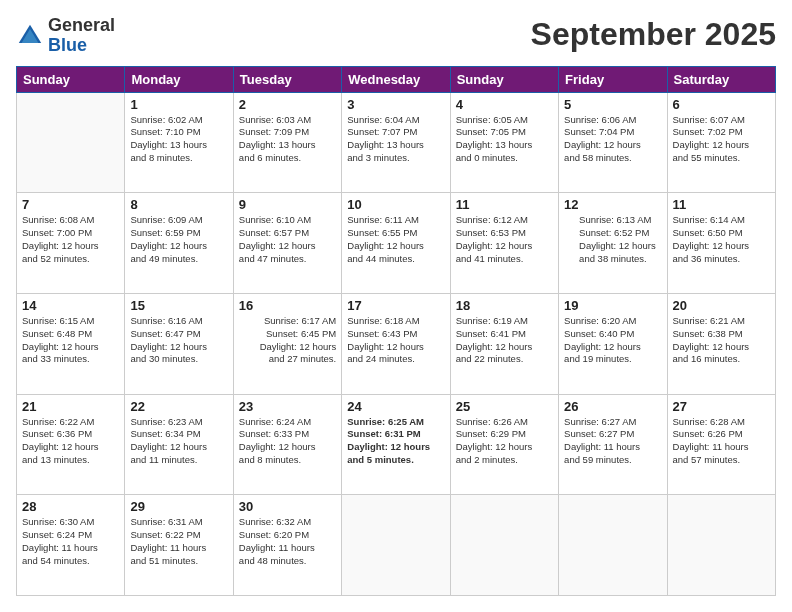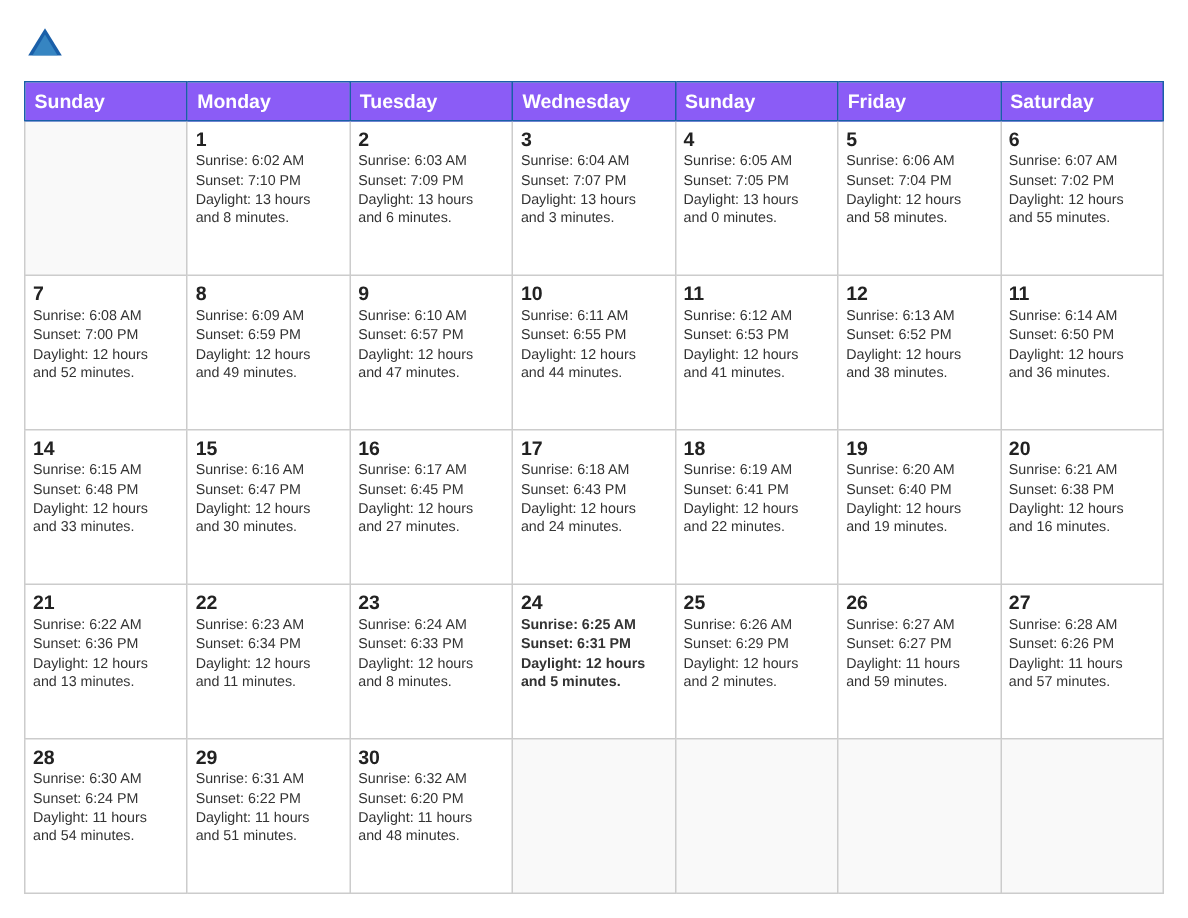--- a/index.html
+++ b/index.html
@@ -60,21 +60,21 @@
       color: #555;
     }
     .calendar {
       flex: 1;
       border: 1px solid #ccc;
       border-collapse: collapse;
       width: 100%;
       table-layout: fixed;
     }
     .calendar th {
-      background: #8b5cf6;
+      background: #701a75;
       color: #fff;
       text-align: left;
       padding: 5px 6px;
       font-size: 13px;
       border: 1px solid #1a5fa8;
     }
     .calendar td {
       border: 1px solid #ccc;
       vertical-align: top;
       padding: 4px 5px;
@@ -99,22 +99,27 @@
 </head>
 <body>
 
 <div class="page">
   <div class="header">
     <div class="logo">
       <svg class="logo-icon" viewBox="0 0 40 40" xmlns="http://www.w3.org/2000/svg">
         <polygon points="20,4 36,30 4,30" fill="#1a5fa8"></polygon>
         <polygon points="20,10 32,30 8,30" fill="#4a9fd4" opacity="0.6"></polygon>
       </svg>
+      <div class="logo-text">
+        <span class="logo-general">General</span>
+        <span class="logo-blue">Blue</span>
+      </div>
     </div>
     <div class="title-block">
+      <div class="month-title">September 2025</div>
     </div>
   </div>
 
   <table class="calendar">
     <thead>
       <tr>
         <th>Sunday</th>
         <th>Monday</th>
         <th>Tuesday</th>
         <th>Wednesday</th>
@@ -200,21 +205,21 @@
           </td>
           <td>
             <span class="day-number">11</span>
             <div class="day-info" style="white-space: pre-line;">Sunrise: 6:12 AM
 Sunset: 6:53 PM
 Daylight: 12 hours
 and 41 minutes.</div>
           </td>
           <td>
             <span class="day-number">12</span>
-            <div class="day-info" style="white-space: pre-line;">Sunrise: 6:13 AM
+            <div class="day-info" style="white-space: pre-line; margin-left: 15px;">Sunrise: 6:13 AM
 Sunset: 6:52 PM
 Daylight: 12 hours
 and 38 minutes.</div>
           </td>
           <td>
             <span class="day-number">11</span>
             <div class="day-info" style="white-space: pre-line;">Sunrise: 6:14 AM
 Sunset: 6:50 PM
 Daylight: 12 hours
 and 36 minutes.</div>
@@ -230,21 +235,21 @@
           </td>
           <td>
             <span class="day-number">15</span>
             <div class="day-info" style="white-space: pre-line;">Sunrise: 6:16 AM
 Sunset: 6:47 PM
 Daylight: 12 hours
 and 30 minutes.</div>
           </td>
           <td>
             <span class="day-number">16</span>
-            <div class="day-info" style="white-space: pre-line;">Sunrise: 6:17 AM
+            <div class="day-info" style="white-space: pre-line; text-align: right;">Sunrise: 6:17 AM
 Sunset: 6:45 PM
 Daylight: 12 hours
 and 27 minutes.</div>
           </td>
           <td>
             <span class="day-number">17</span>
             <div class="day-info" style="white-space: pre-line;">Sunrise: 6:18 AM
 Sunset: 6:43 PM
 Daylight: 12 hours
 and 24 minutes.</div>

